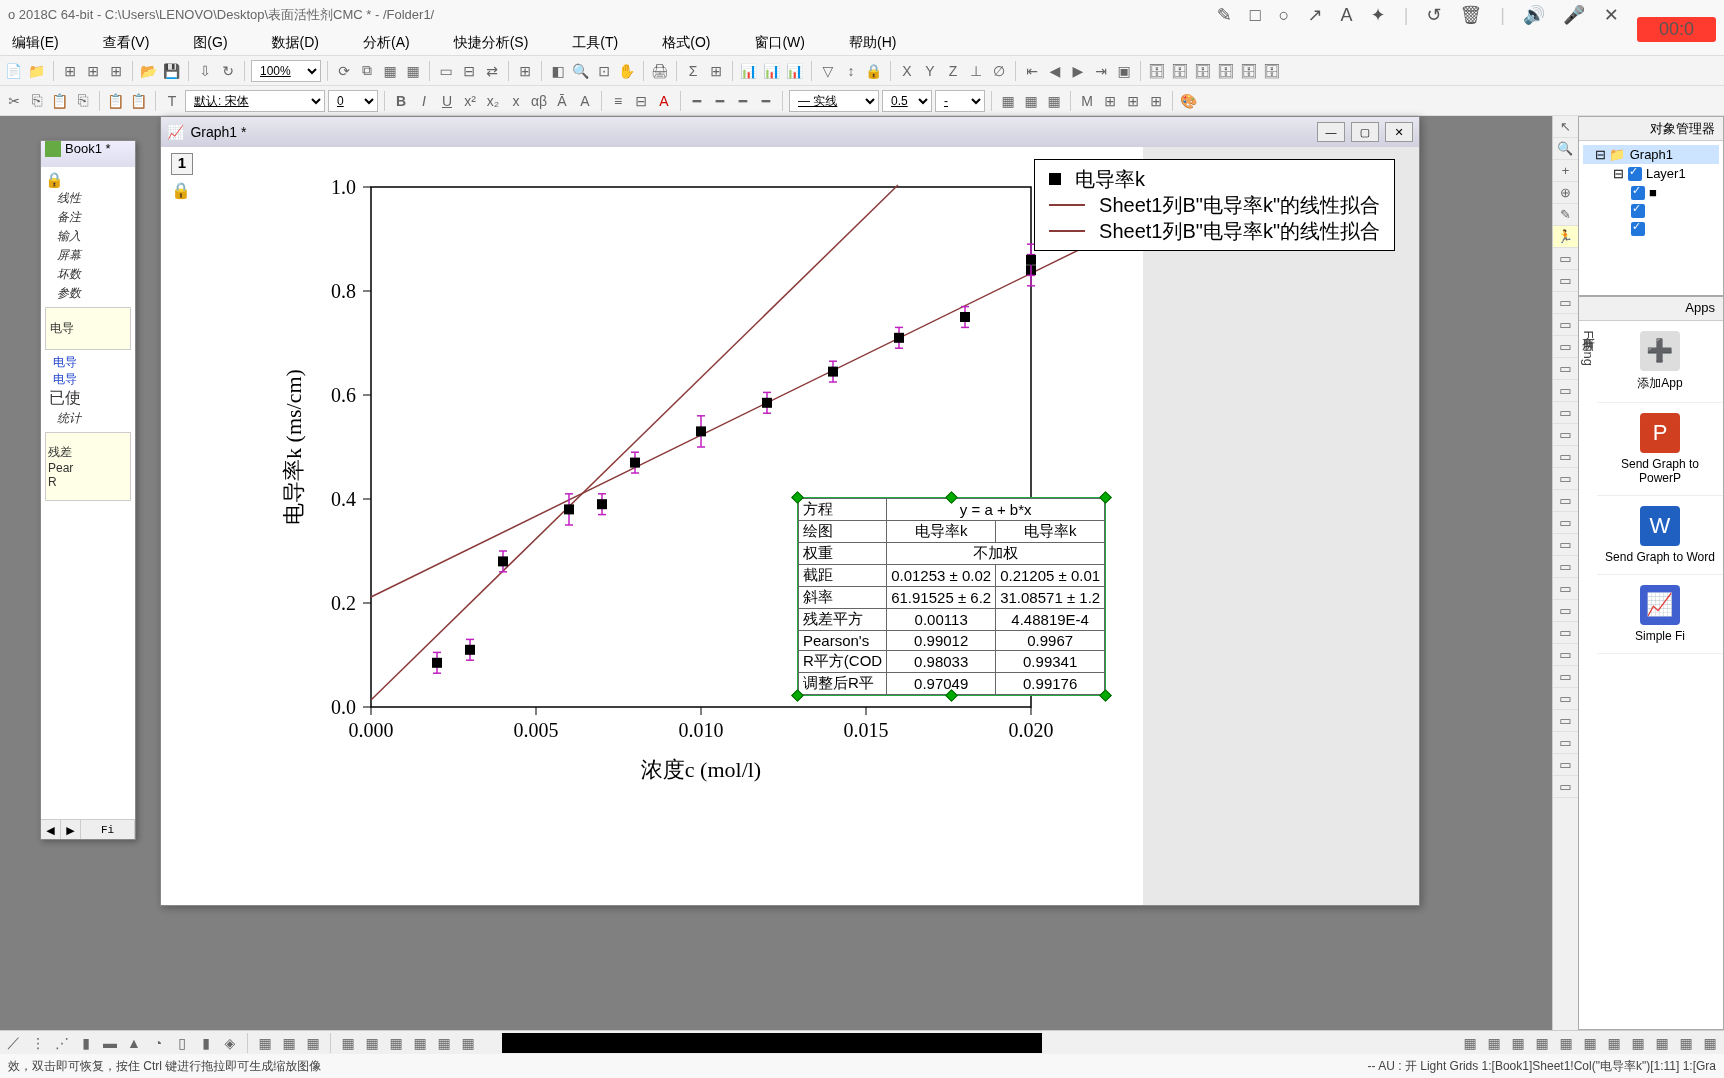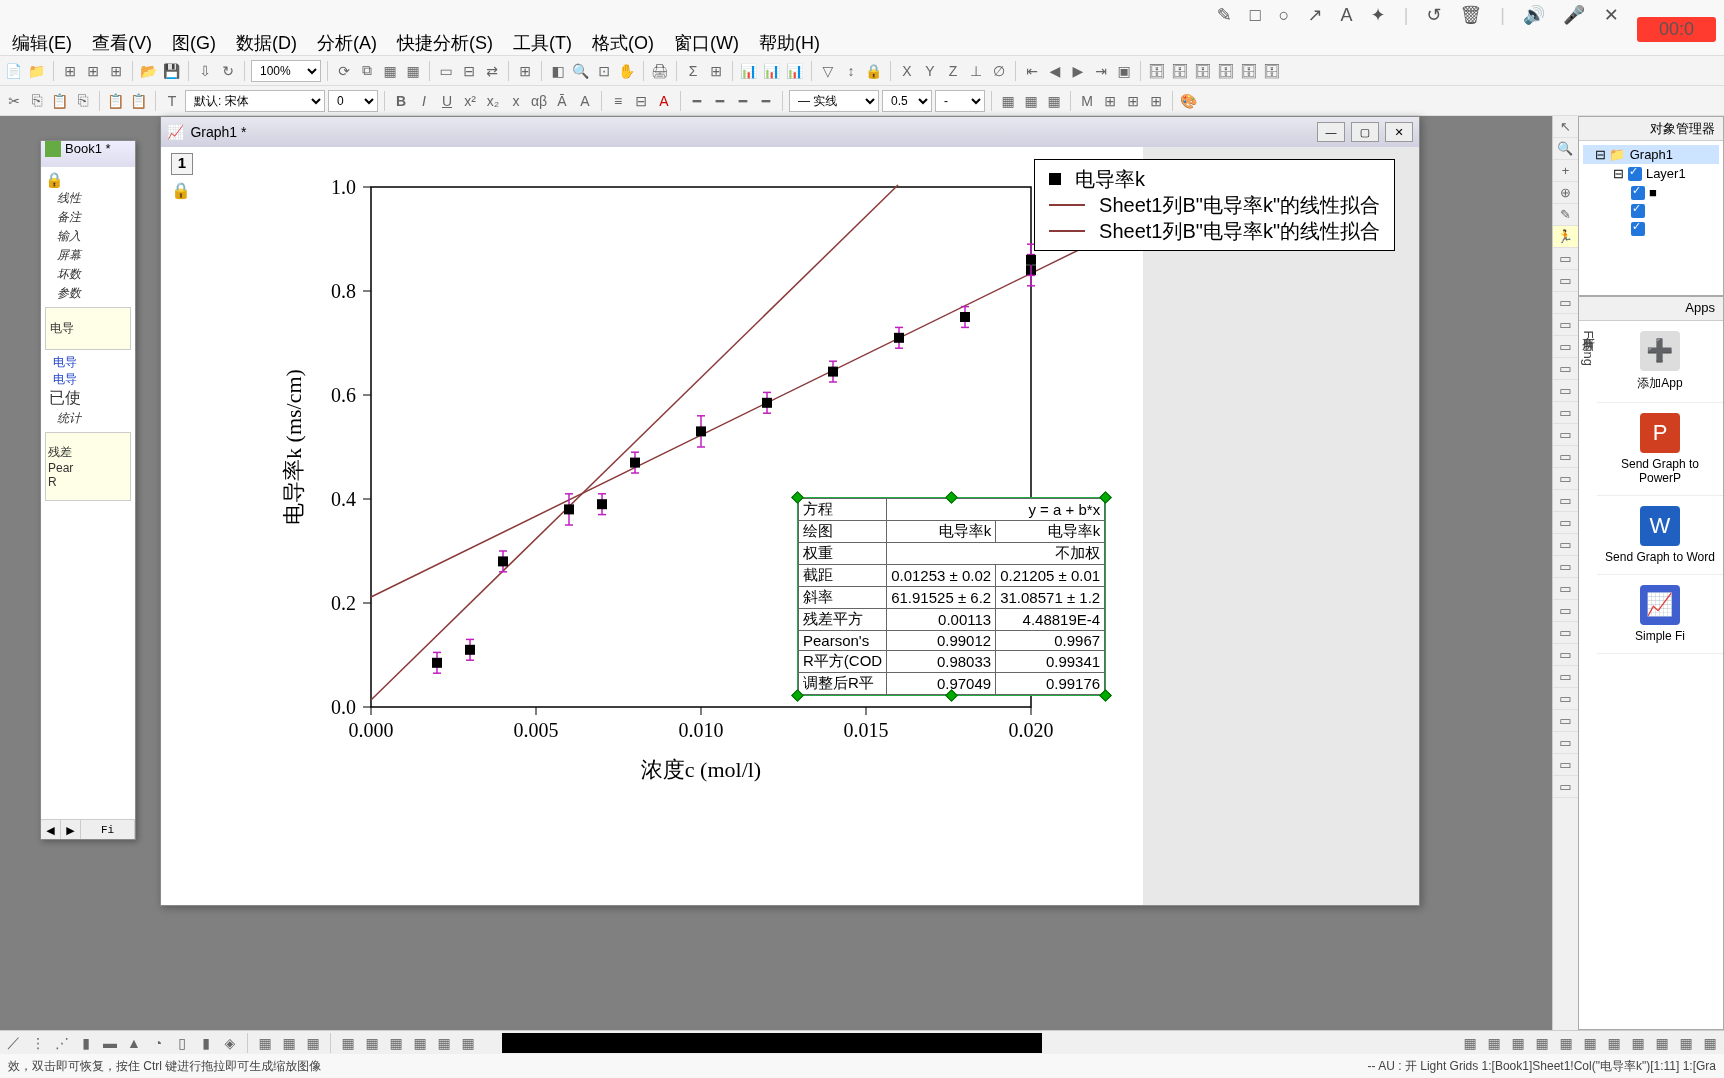--- a/index.html
+++ b/index.html
@@ -3,27 +3,27 @@
 <meta charset="utf-8">
 <style>
 * { box-sizing: border-box; margin: 0; padding: 0; font-family: "Microsoft YaHei", sans-serif; }
 body { width: 1724px; height: 1078px; background: #f0f0f0; overflow: hidden; position: relative; }
 
 .titlebar { height: 30px; background: #f8f8f8; display: flex; align-items: center; padding: 0 8px; font-size: 13px; color: #666; }
 .titlebar-controls { margin-left: auto; display: flex; gap: 18px; align-items: center; }
 .titlebar-controls span { font-size: 18px; color: #555; cursor: pointer; }
 .rec-badge { background: #ff3b30; color: #fff; padding: 2px 22px; font-size: 12px; border-radius: 3px; margin-top: 28px; }
 
-.menubar { height: 26px; background: #f8f8f8; display: flex; align-items: center; font-size: 18px; padding-left: 2px; border-bottom: 1px solid #ddd; }
+.menubar { height: 26px; background: #f8f8f8; display: flex; align-items: center; font-size: 14px; padding-left: 2px; border-bottom: 1px solid #ddd; gap: 24px; }
 .menubar span { padding: 0 10px; cursor: pointer; }
 
 .toolbar1, .toolbar2 { height: 30px; background: #f4f4f4; border-bottom: 1px solid #ddd; display: flex; align-items: center; gap: 3px; padding: 0 4px; font-size: 12px; }
 .tb-sep { width: 1px; height: 20px; background: #ccc; margin: 0 3px; }
 .tb-ico { width: 20px; height: 20px; display: inline-flex; align-items: center; justify-content: center; font-size: 14px; color: #666; cursor: pointer; }
-.tb-combo { height: 22px; border: 1px solid #bbb; background: #fff; padding: 0 4px; font-size: 12px; }
+.tb-combo { height: 22px; border: 1px solid #bbb; background: #fff; padding: 0 4px; font-size: 12px; text-decoration: underline; }
 .tb-combo.wide { width: 140px; }
 .tb-combo.med { width: 70px; }
 .tb-combo.sm { width: 50px; }
 
 .workspace { position: absolute; top: 116px; left: 0; right: 0; bottom: 48px; background: #808080; }
 
 .book-window { position: absolute; left: 40px; top: 24px; width: 96px; height: 700px; background: #fff; border: 1px solid #888; box-shadow: 2px 2px 6px rgba(0,0,0,0.3); }
 .book-title { height: 26px; background: linear-gradient(#eef,#dde); display: flex; align-items: flex-start; font-size: 13px; padding-left: 4px; gap: 4px; }
 .book-title .ico { width: 16px; height: 16px; background: #6a4; }
 .book-body { padding: 4px; font-size: 12px; color: #333; overflow: hidden; }
@@ -53,21 +53,21 @@
 .pt { fill: #000; }
 .err { stroke: #c020c0; stroke-width: 1.5; }
 
 .legend-box { position: absolute; right: 24px; top: 12px; border: 1px solid #000; background: #fff; padding: 6px 14px; font-family: "Times New Roman","SimSun",serif; font-size: 20px; }
 .legend-row { display: flex; align-items: center; gap: 14px; height: 26px; }
 .leg-sq { width: 12px; height: 12px; background: #000; }
 .leg-ln { width: 36px; height: 2px; background: #8b3a3a; }
 
 .fit-table { position: absolute; left: 636px; top: 350px; border: 1px solid #2a4; background: #fff; font-family: "SimSun","Courier New",monospace; font-size: 15px; }
 .fit-table table { border-collapse: collapse; }
-.fit-table td { border: 1px solid #666; padding: 1px 4px; text-align: right; white-space: nowrap; }
+.fit-table td { border: 1px solid #666; padding: 1px 4px; text-align: center; white-space: nowrap; }
 .fit-table td.lbl { text-align: left; }
 .handle { position: absolute; width: 9px; height: 9px; background: #0a0; border: 1px solid #060; transform: rotate(45deg); }
 
 .right-tools { position: absolute; right: 146px; top: 116px; width: 26px; bottom: 48px; background: #f0f0f0; border-left: 1px solid #ccc; display: flex; flex-direction: column; }
 .right-tools span { height: 22px; display: flex; align-items: center; justify-content: center; font-size: 13px; color: #666; border-bottom: 1px solid #e0e0e0; cursor: pointer; }
 .vert-label { writing-mode: vertical-rl; font-size: 13px; padding: 6px 0; color: #444; }
 
 .obj-manager { position: absolute; right: 0; top: 116px; width: 146px; height: 180px; background: #fff; border: 1px solid #aaa; }
 .panel-title { height: 24px; background: #f0f0f0; border-bottom: 1px solid #ccc; font-size: 13px; padding: 3px 8px; text-align: right; }
 .obj-tree { padding: 4px; font-size: 13px; }
@@ -85,20 +85,21 @@
 .bottom-toolbar { position: absolute; left: 0; right: 0; bottom: 24px; height: 24px; background: #f0f0f0; border-top: 1px solid #ccc; display: flex; align-items: center; gap: 4px; padding: 0 4px; font-size: 12px; }
 .dark-bar { width: 540px; height: 20px; background: #000; margin-left: 20px; }
 
 .statusbar { position: absolute; left: 0; right: 0; bottom: 0; height: 24px; background: #f8f8f8; display: flex; align-items: center; font-size: 12px; color: #444; padding: 0 8px; }
 .statusbar .right { margin-left: auto; }
 </style>
 </head>
 <body>
 
 <div class="titlebar">
+  <span>o 2018C 64-bit - C:\Users\LENOVO\Desktop\表面活性剂CMC * - /Folder1/</span>
   <div class="titlebar-controls">
     <span>✎</span>
     <span>□</span>
     <span>○</span>
     <span>↗</span>
     <span>A</span>
     <span>✦</span>
     <span style="color:#ccc">|</span>
     <span>↺</span>
     <span>🗑</span>

